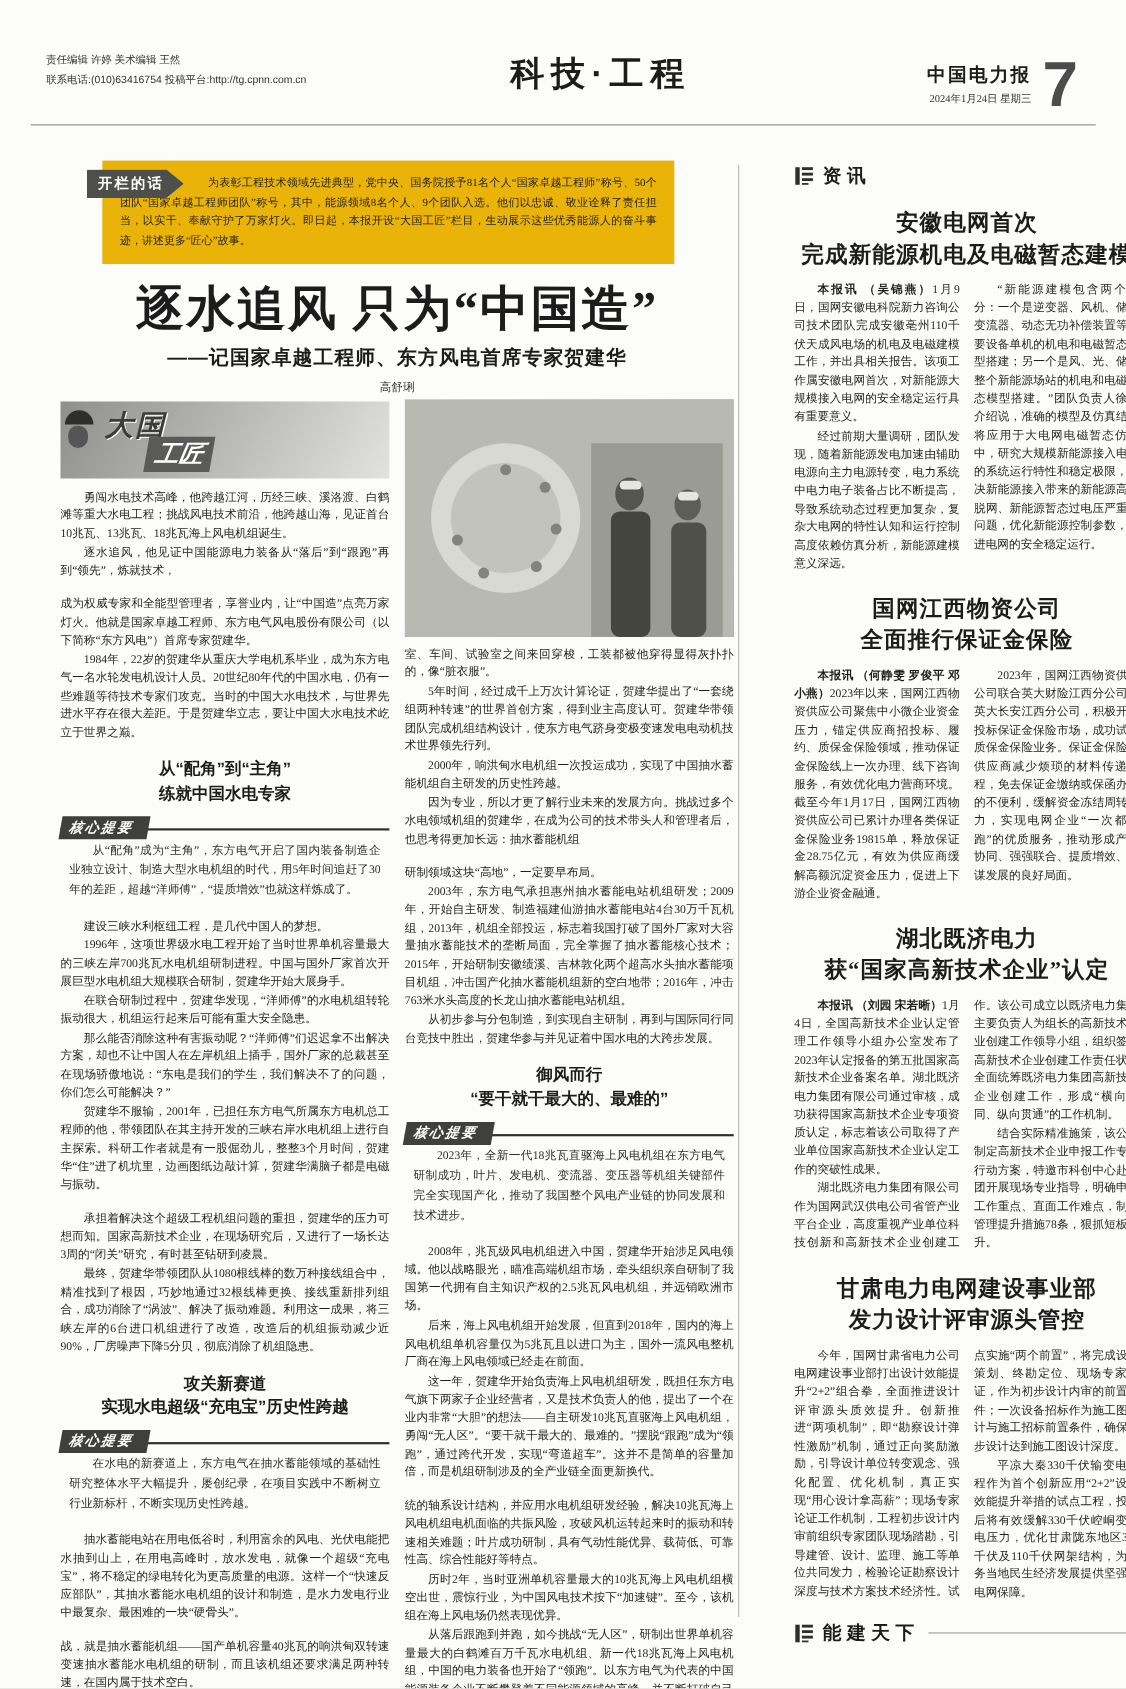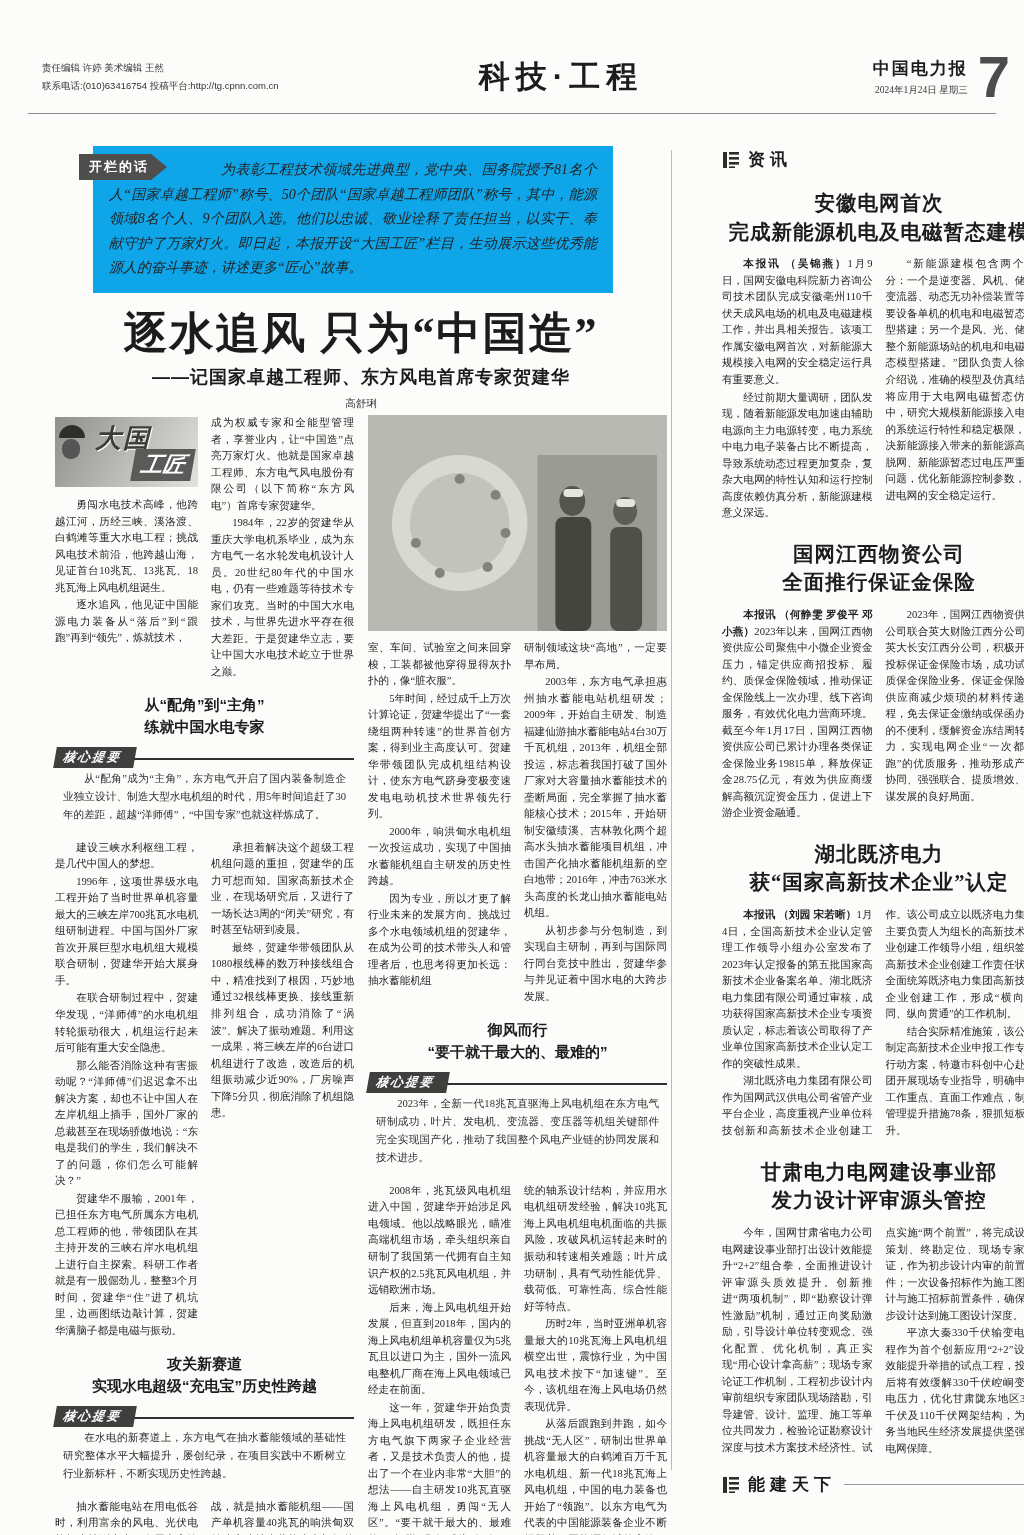--- a/index.html
+++ b/index.html
@@ -1,44 +1,44 @@
 <!DOCTYPE html>
 <html><head>
 <meta charset="utf-8">
 <style>
   html,body{margin:0;padding:0;background:#d9d9d6;}
   .page{position:relative;width:1024px;height:1535px;margin:0 auto;background:#fcfcfa;overflow:hidden;
         font-family:"Liberation Serif",serif;color:#1c1c1c;}
   
-  .header{position:absolute;top:46px;left:42px;right:14px;height:62px;display:flex;align-items:center;}
+  .header{position:absolute;top:46px;left:42px;right:44px;height:62px;display:flex;}
   .hd-left{width:300px;font-size:9.5px;color:#333;line-height:1.9;font-family:"Liberation Sans",sans-serif;}
   .hd-center{flex:1;text-align:center;font-size:31px;font-weight:900;letter-spacing:6px;font-family:"Liberation Sans",sans-serif;}
   .hd-right{width:230px;display:flex;align-items:center;justify-content:flex-end;gap:10px;}
   .hd-paper{text-align:right;}
   .hd-paper .pname{font-size:17px;font-weight:800;letter-spacing:2px;}
   .hd-paper .pdate{font-size:9.5px;color:#333;margin-top:4px;}
   .hd-page{font-size:58px;font-weight:700;color:#4c4c4c;line-height:0.9;font-family:"Liberation Sans",sans-serif;}
   .headrule{position:absolute;top:113px;left:28px;right:28px;border-top:1px solid #8a8a8a;}
   
   .left-region{position:absolute;top:138px;left:55px;width:612px;}
   .vdivider{position:absolute;top:150px;left:671px;width:1px;height:1320px;background:#b9b9b6;}
   .sidebar{position:absolute;top:142px;left:722px;width:314px;}
   
-  .introbox{position:relative;margin:8px 0 14px 38px;width:520px;background:#0ea5e9;padding:12px 16px 12px 16px;box-sizing:border-box;}
+  .introbox{position:relative;margin:8px 0 14px 38px;width:520px;background:#eab308;padding:12px 16px 12px 16px;box-sizing:border-box;}
   .introlabel{position:absolute;left:-14px;top:8px;background:#4e4e4c;color:#fff;font-weight:700;font-size:13px;
               letter-spacing:2px;padding:4px 18px 4px 10px;font-family:"Liberation Sans",sans-serif;
               clip-path:polygon(0 0,82% 0,100% 50%,82% 100%,0 100%);}
-  .introtext{font-size:14px;line-height:1.75;text-align:justify;text-indent:8em;color:#222;font-style:italic;}
+  .introtext{font-size:10px;line-height:1.75;text-align:justify;text-indent:8em;color:#222;}
   
   .m-title{margin:16px 0 2px;text-align:center;font-size:44px;font-weight:900;letter-spacing:2px;line-height:1.15;}
   .m-sub{text-align:center;font-size:18px;font-weight:700;margin-top:6px;letter-spacing:1px;font-family:"Liberation Sans",sans-serif;}
   .m-author{text-align:center;font-size:10.5px;color:#333;margin:8px 0 4px;}
   .main-body{display:flex;gap:14px;margin-top:4px;}
   .half{flex:1;min-width:0;}
-  .tworow{display:flex;gap:13px;}
+  .tworow{display:flex;gap:13px;flex-direction:column;}
   .tcol{flex:1;min-width:0;}
   p{margin:0 0 1px;text-indent:2em;text-align:justify;font-size:10.6px;line-height:1.56;color:#1f1f1f;}
   .cont p:first-child{text-indent:0;}
   h3.sechead{margin:13px 0 9px;text-align:center;font-size:15px;font-weight:800;line-height:1.45;
              font-family:"Liberation Sans",sans-serif;}
   
   .badge{position:relative;height:70px;margin:2px 0 10px;background:linear-gradient(120deg,#8f8f8c,#c9c9c5 70%,#e2e2de);
          overflow:hidden;}
   .badge .sil{position:absolute;left:4px;top:8px;width:30px;height:54px;}
   .badge .helm{width:26px;height:13px;border-radius:13px 13px 0 0;background:#2e2e2c;}
@@ -121,21 +121,21 @@
               <p>1984年，22岁的贺建华从重庆大学电机系毕业，成为东方电气一名水轮发电机设计人员。20世纪80年代的中国水电，仍有一些难题等待技术专家们攻克。当时的中国大水电技术，与世界先进水平存在很大差距。于是贺建华立志，要让中国大水电技术屹立于世界之巅。</p>
             </div>
         </div>
 
         <h3 class="sechead">
           <span>从“配角”到“主角”</span><br>
           <span>练就中国水电专家</span>
         </h3>
         <div class="keybox">
           <div class="keylabel">核心提要</div>
-          <div class="keytext">从“配角”成为“主角”，东方电气开启了国内装备制造企业独立设计、制造大型水电机组的时代，用5年时间追赶了30年的差距，超越“洋师傅”，“中国专家”也就这样炼成了。</div>
+          <div class="keytext">从“配角”成为“主角”，东方电气开启了国内装备制造企业独立设计、制造大型水电机组的时代，用5年时间追赶了30年的差距，超越“洋师傅”，“提质增效”也就这样炼成了。</div>
         </div>
         <div class="tworow">
           <div class="tcol">
               <p>建设三峡水利枢纽工程，是几代中国人的梦想。</p>
               <p>1996年，这项世界级水电工程开始了当时世界单机容量最大的三峡左岸700兆瓦水电机组研制进程。中国与国外厂家首次开展巨型水电机组大规模联合研制，贺建华开始大展身手。</p>
               <p>在联合研制过程中，贺建华发现，“洋师傅”的水电机组转轮振动很大，机组运行起来后可能有重大安全隐患。</p>
               <p>那么能否消除这种有害振动呢？“洋师傅”们迟迟拿不出解决方案，却也不让中国人在左岸机组上插手，国外厂家的总裁甚至在现场骄傲地说：“东电是我们的学生，我们解决不了的问题，你们怎么可能解决？”</p>
               <p>贺建华不服输，2001年，已担任东方电气所属东方电机总工程师的他，带领团队在其主持开发的三峡右岸水电机组上进行自主探索。科研工作者就是有一股倔劲儿，整整3个月时间，贺建华“住”进了机坑里，边画图纸边敲计算，贺建华满脑子都是电磁与振动。</p>
             </div>
           <div class="tcol">

